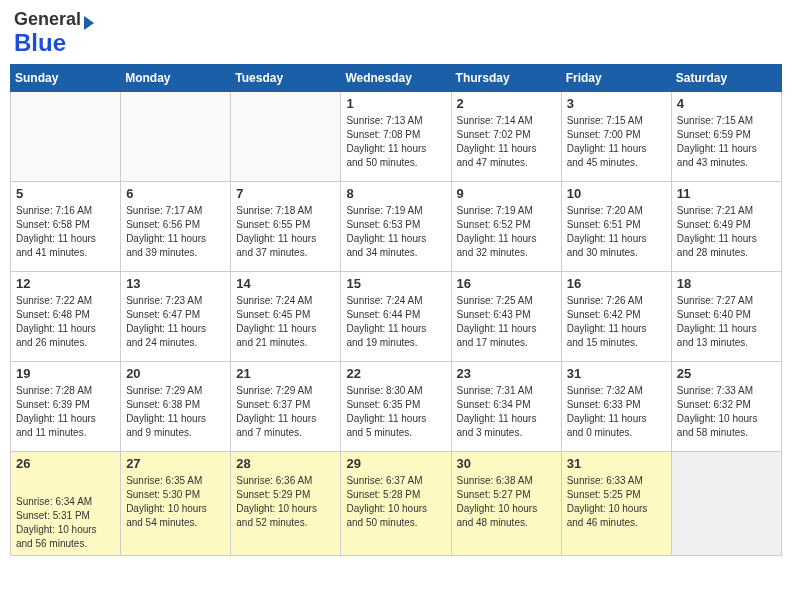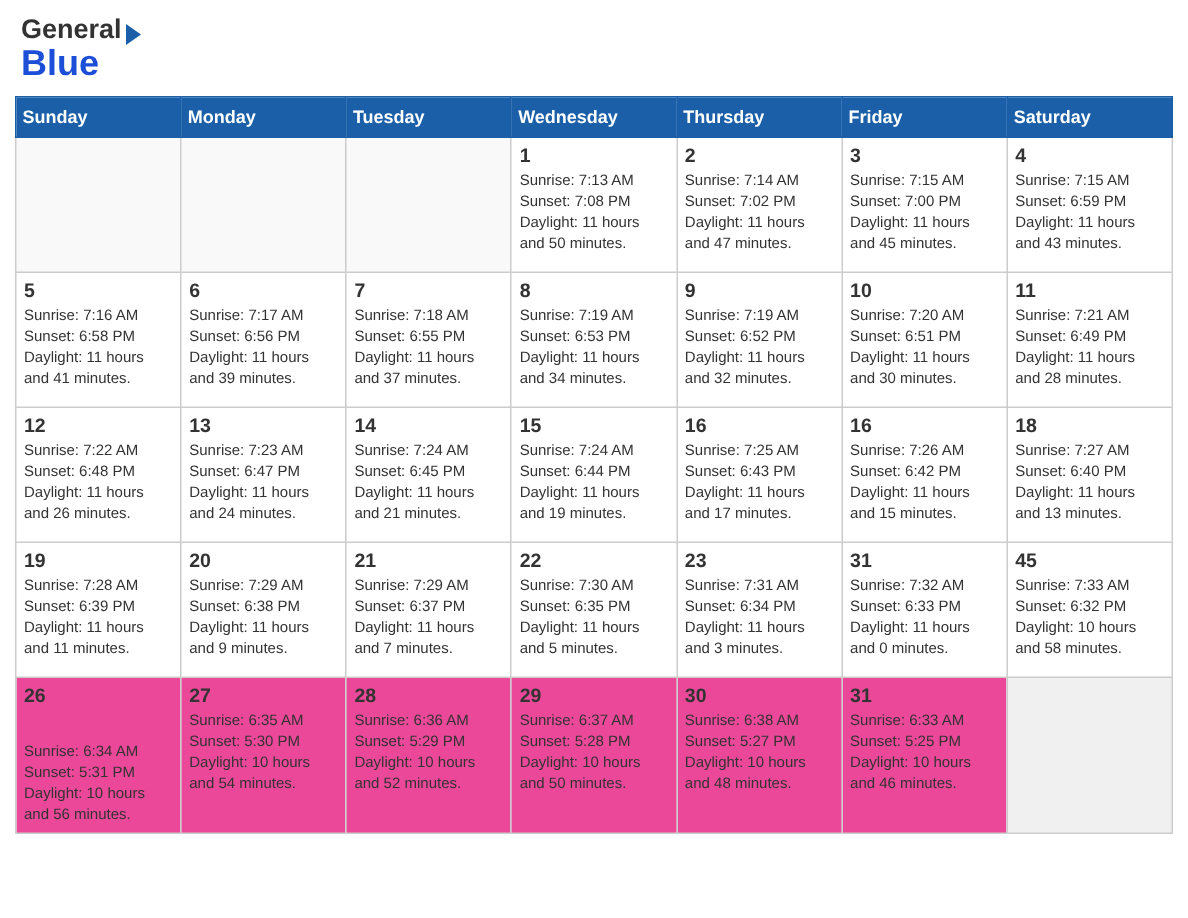--- a/index.html
+++ b/index.html
@@ -70,21 +70,21 @@
       display: block;
     }
     .day-info {
       line-height: 1.4;
       font-size: 10px;
     }
     tr:last-child td {
       background: #f5f5f5;
     }
     tr:last-child td.has-data {
-      background: #ec4899;
+      background: #fef9c3;
     }
   </style>
 </head>
 <body>
 
 <div class="header">
   <div class="logo">
     <div style="display:flex;flex-direction:column;line-height:1.1">
       <div style="display:flex;align-items:flex-end;">
         <span class="logo-general" style="font-size:18px;font-weight:bold;color:#333;">General</span>
@@ -264,41 +264,41 @@
         </td>
         <td>
           <span class="day-num">21</span>
           <div class="day-info" style="white-space: pre-line;">Sunrise: 7:29 AM
 Sunset: 6:37 PM
 Daylight: 11 hours
 and 7 minutes.</div>
         </td>
         <td>
           <span class="day-num">22</span>
-          <div class="day-info" style="white-space: pre-line;">Sunrise: 7:30 AM
+          <div class="day-info" style="white-space: pre-line;">Sunrise: 8:30 AM
 Sunset: 6:35 PM
 Daylight: 11 hours
 and 5 minutes.</div>
         </td>
         <td>
           <span class="day-num">23</span>
           <div class="day-info" style="white-space: pre-line;">Sunrise: 7:31 AM
 Sunset: 6:34 PM
 Daylight: 11 hours
 and 3 minutes.</div>
         </td>
         <td>
           <span class="day-num">31</span>
           <div class="day-info" style="white-space: pre-line;">Sunrise: 7:32 AM
 Sunset: 6:33 PM
 Daylight: 11 hours
 and 0 minutes.</div>
         </td>
         <td>
-          <span class="day-num">45</span>
+          <span class="day-num">25</span>
           <div class="day-info" style="white-space: pre-line;">Sunrise: 7:33 AM
 Sunset: 6:32 PM
 Daylight: 10 hours
 and 58 minutes.</div>
         </td>
       </tr>
       <tr>
         <td class="has-data">
           <span class="day-num">26</span>
           <div class="day-info" style="white-space: pre-line; margin-top: 24px;">Sunrise: 6:34 AM

